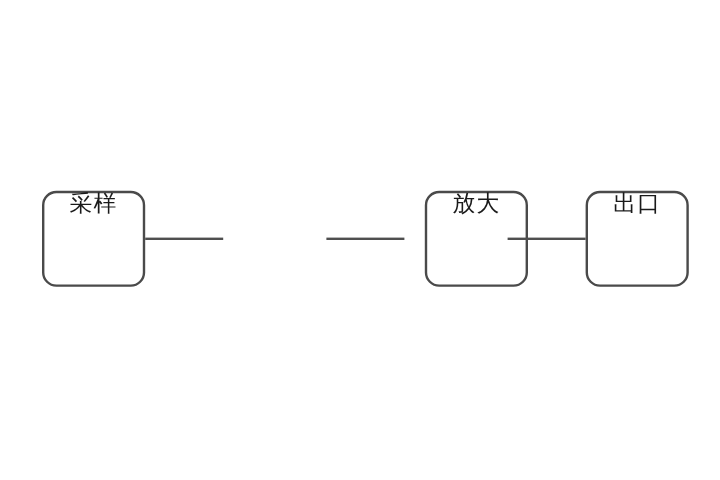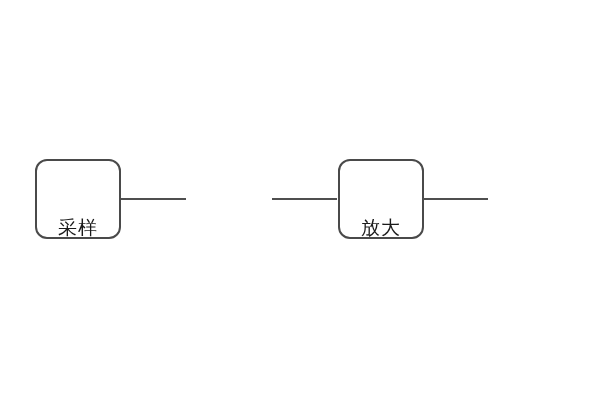--- a/index.html
+++ b/index.html
@@ -18,39 +18,39 @@
   .node {
     position: absolute;
     top: 159px;
     width: 86px;
     height: 80px;
     box-sizing: border-box;
     border: 2px solid #4a4a4a;
     border-radius: 12px;
     background: #ffffff;
     display: flex;
-    align-items: flex-end;
+    align-items: flex-start;
     justify-content: center;
   }
   .node-label {
     font-size: 19px;
     color: #1a1a1a;
     letter-spacing: 1px;
     line-height: 1;
     user-select: none;
   }
   .connector {
     position: absolute;
     top: 198px;
     height: 2px;
     background: #4f4f4f;
   }
   .node-1 { left: 35px; }
   .node-2 { left: 186px; }
-  .node-3 { left: 338px; }
+  .node-3 { left: 354px; }
   .node-4 { left: 488px; }
   .connector-1 { left: 121px; width: 65px; }
   .connector-2 { left: 272px; width: 65px; }
   .connector-3 { left: 423px; width: 65px; }
 </style>
 </head>
 <body>
 
 <div class="canvas">
 
@@ -62,14 +62,17 @@
 
 
   <div class="connector connector-2"></div>
 
   <div class="node node-3">
     <span class="node-label">放大</span>
   </div>
 
   <div class="connector connector-3"></div>
 
+  <div class="node node-4">
+    <span class="node-label">出口</span>
+  </div>
 
 </div>
 
 </body></html>

